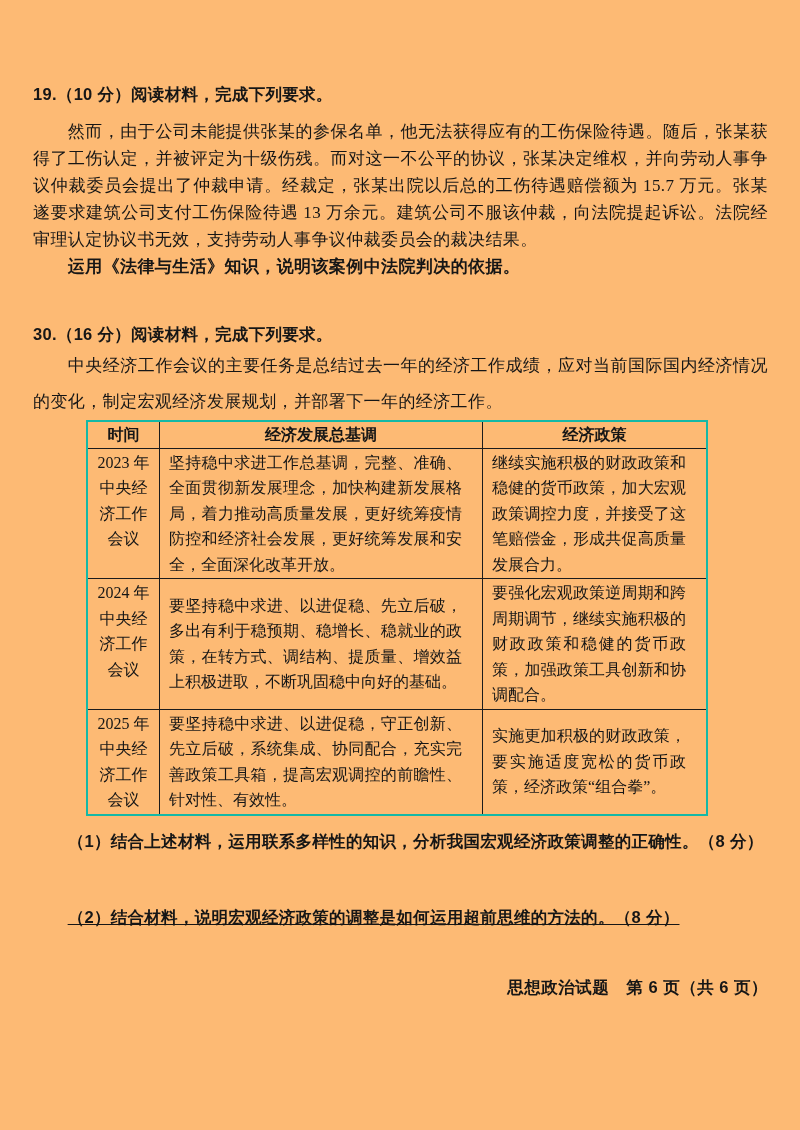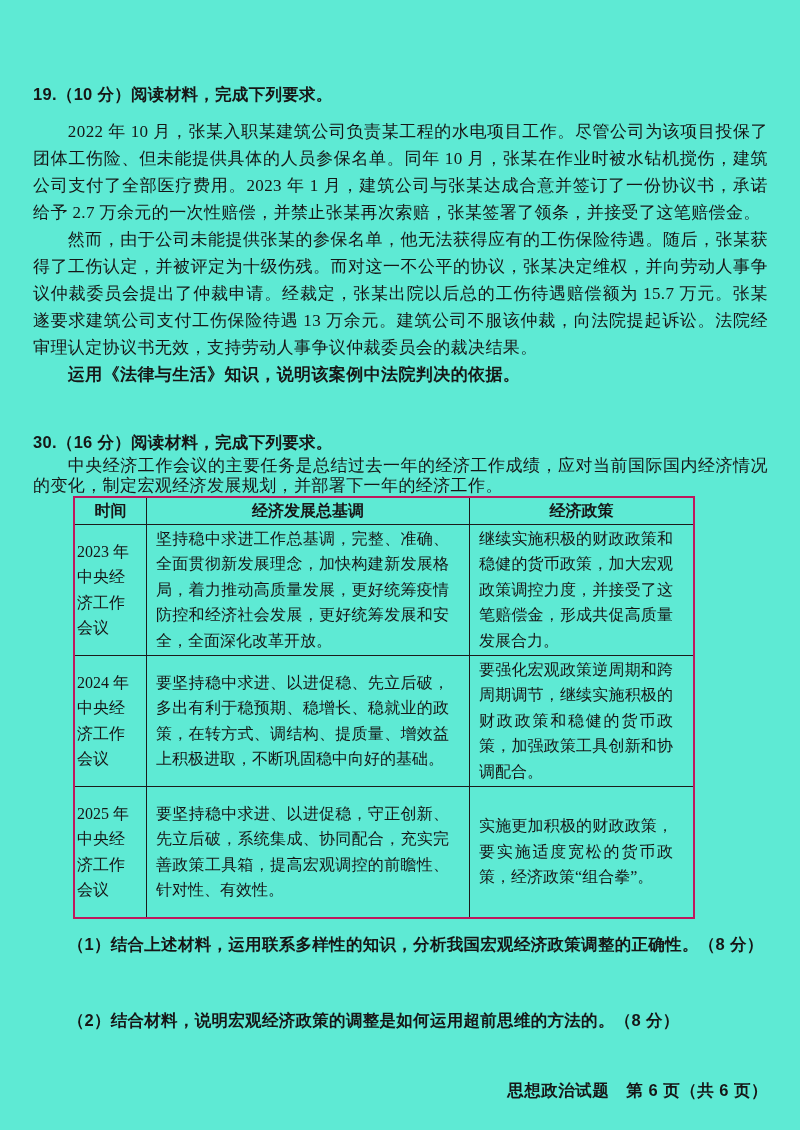--- a/index.html
+++ b/index.html
@@ -1,20 +1,20 @@
 <!DOCTYPE html>
 <html><head>
 <meta charset="utf-8">
 <style>
   html, body { margin: 0; padding: 0; background: #e9e9e9; }
   .page {
     width: 800px;
     height: 1130px;
     margin: 0 auto;
-    background: #5eead4;
+    background: #fdba74;
     color: #161616;
     box-sizing: border-box;
     padding: 84px 32px 0 33px;
     overflow: hidden;
     position: relative;
     font-family: "Liberation Serif", "DejaVu Serif", serif;
   }
   .qhead {
     margin: 0;
     font-family: "Liberation Sans", "DejaVu Sans", sans-serif;
@@ -32,27 +32,27 @@
     letter-spacing: 0.4px;
   }
   .indent { text-indent: 2.05em; }
   .q19-task {
     font-size: 17px;
     line-height: 27px;
     text-indent: 2.05em;
     letter-spacing: 0.4px;
   }
   .q20-head { margin-top: 44px; }
-  .q20-intro { line-height: 20px; margin-top: 3px; }
+  .q20-intro { line-height: 36px; margin-top: 3px; }
   table.policy-table {
     border-collapse: collapse;
     table-layout: fixed;
-    margin-left: 40px;
+    margin-left: 53px;
     width: 622px;
-    border: 2px solid #be185d;
+    border: 2px solid #14b8a6;
   }
   .policy-table th, .policy-table td {
     border: 1.6px solid #1c1c1c;
     font-weight: normal;
     font-size: 16px;
     box-sizing: border-box;
   }
   .policy-table th {
     height: 27px;
     text-align: center;
@@ -60,56 +60,56 @@
     line-height: 24px;
     padding: 0 2px;
   }
   .policy-table td {
     line-height: 25.5px;
     padding: 1px 20px 1px 9px;
     vertical-align: middle;
     text-align: justify;
   }
   .policy-table td.time {
+    text-align: center;
     vertical-align: top;
     white-space: pre-line;
-    padding: 14px 2px;
+    padding: 1px 2px;
   }
   .row-2023 td { height: 129px; }
   .row-2024 td { height: 114px; }
   .row-2025 td { height: 101px; }
   .sub-q {
     margin: 0;
     font-family: "Liberation Sans", "DejaVu Sans", sans-serif;
     font-weight: 700;
     font-size: 16.5px;
     line-height: 27px;
     text-indent: 2.1em;
     letter-spacing: 0.3px;
   }
   .sub-q1 { margin-top: 12px; }
-  .sub-q2 { margin-top: 49px; }
+  .sub-q2 { margin-top: 49px; text-decoration: underline; }
   .page-footer {
     margin: 46px 0 0 0;
     text-align: right;
     font-family: "Liberation Sans", "DejaVu Sans", sans-serif;
     font-weight: 700;
     font-size: 16.5px;
     line-height: 21px;
     letter-spacing: 0.5px;
   }
 </style>
 </head>
 <body>
 
 <div class="page">
 
   <section>
     <p class="qhead q19-head">19.（10 分）阅读材料，完成下列要求。</p>
-    <p class="body indent">2022 年 10 月，张某入职某建筑公司负责某工程的水电项目工作。尽管公司为该项目投保了团体工伤险、但未能提供具体的人员参保名单。同年 10 月，张某在作业时被水钻机搅伤，建筑公司支付了全部医疗费用。2023 年 1 月，建筑公司与张某达成合意并签订了一份协议书，承诺给予 2.7 万余元的一次性赔偿，并禁止张某再次索赔，张某签署了领条，并接受了这笔赔偿金。</p>
     <p class="body indent">然而，由于公司未能提供张某的参保名单，他无法获得应有的工伤保险待遇。随后，张某获得了工伤认定，并被评定为十级伤残。而对这一不公平的协议，张某决定维权，并向劳动人事争议仲裁委员会提出了仲裁申请。经裁定，张某出院以后总的工伤待遇赔偿额为 15.7 万元。张某遂要求建筑公司支付工伤保险待遇 13 万余元。建筑公司不服该仲裁，向法院提起诉讼。法院经审理认定协议书无效，支持劳动人事争议仲裁委员会的裁决结果。</p>
     <p class="qhead q19-task">运用《法律与生活》知识，说明该案例中法院判决的依据。</p>
   </section>
 
   <section>
     <p class="qhead q20-head">30.（16 分）阅读材料，完成下列要求。</p>
     <p class="body indent q20-intro">中央经济工作会议的主要任务是总结过去一年的经济工作成绩，应对当前国际国内经济情况的变化，制定宏观经济发展规划，并部署下一年的经济工作。</p>
 
     <table class="policy-table">
       <colgroup>

